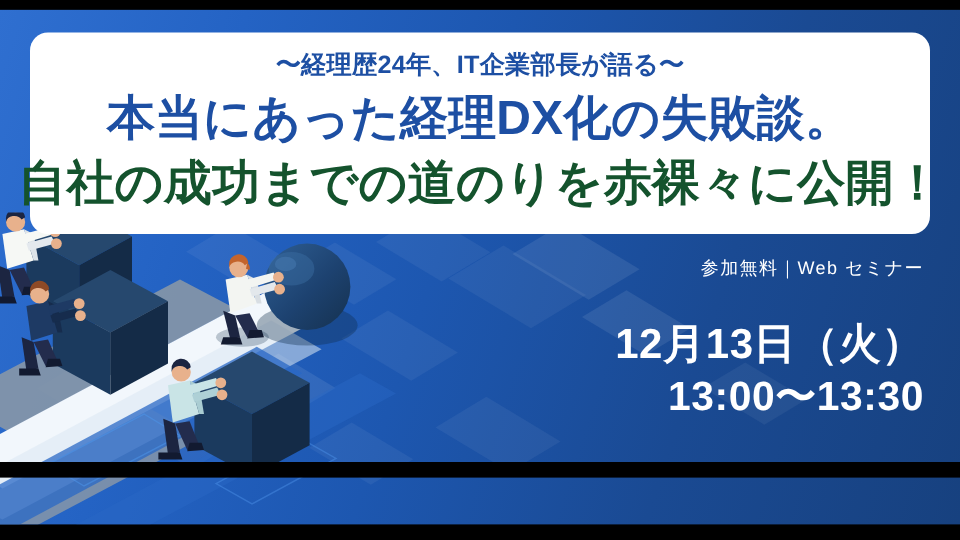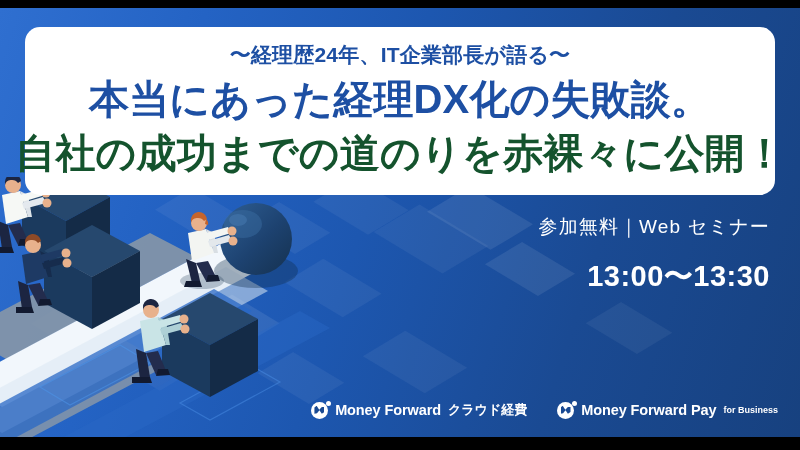--- a/index.html
+++ b/index.html
@@ -6,21 +6,21 @@
   * { margin:0; padding:0; box-sizing:border-box; }
   html, body {
     width:800px; height:450px;
     background:#000;
     font-family:"Liberation Sans","DejaVu Sans",sans-serif;
     overflow:hidden;
   }
 
   #banner {
     position:relative;
-    width:800px; height:450px;
+    width:800px; height:398px;
     background:#000;
   }
 
   
   .bar { position:absolute; left:0; width:800px; background:#000; z-index:40; }
   .bar.top    { top:0;    height:8px; }
   .bar.bottom { bottom:0; height:13px; }
 
   
   #stage {
@@ -71,35 +71,35 @@
 
   
   #info {
     position:absolute;
     right:30px; top:206px;
     z-index:25;
     text-align:right;
     color:#ffffff;
   }
   #info .free {
-    font-size:19px;
+    font-size:15px;
     font-weight:400;
     letter-spacing:1.2px;
-    margin-bottom:18px;
+    margin-bottom:32px;
     white-space:nowrap;
   }
   #info .date {
     font-size:35px;
     font-weight:bold;
     line-height:1.28;
     letter-spacing:.5px;
     white-space:nowrap;
   }
   #info .time {
-    font-size:29px;
+    font-size:34px;
     font-weight:bold;
     line-height:1.28;
     letter-spacing:.5px;
     white-space:nowrap;
   }
 
   
   #logos {
     position:absolute;
     right:22px; bottom:18px;
@@ -279,40 +279,22 @@
     </div>
 
     <div id="card">
       <div class="kicker" style="color: rgb(29, 79, 163);">〜経理歴24年、IT企業部長が語る〜</div>
       <div class="big" style="color: rgb(29, 79, 163);">本当にあった経理DX化の失敗談。</div>
       <div class="big" style="color: #14532d;">自社の成功までの道のりを赤裸々に公開！</div>
     </div>
 
     <div id="info">
       <div class="free">参加無料｜Web セミナー</div>
+      <div class="date">12月13日（火）</div>
       <div class="time">13:00〜13:30</div>
     </div>
 
-    <div id="logos">
-
-      <div class="logo">
-        <span class="mark">
-          <span class="dot"></span>
-        </span>
-        <span class="word">Money Forward</span>
-        <span class="sub">クラウド経費</span>
-      </div>
-
-      <div class="logo">
-        <span class="mark">
-          <span class="dot"></span>
-        </span>
-        <span class="word">Money Forward Pay</span>
-        <span class="small">for Business</span>
-      </div>
-
-    </div>
 
   </div>
 
   <div class="bar bottom"></div>
 
 </div>
 
 </body></html>

